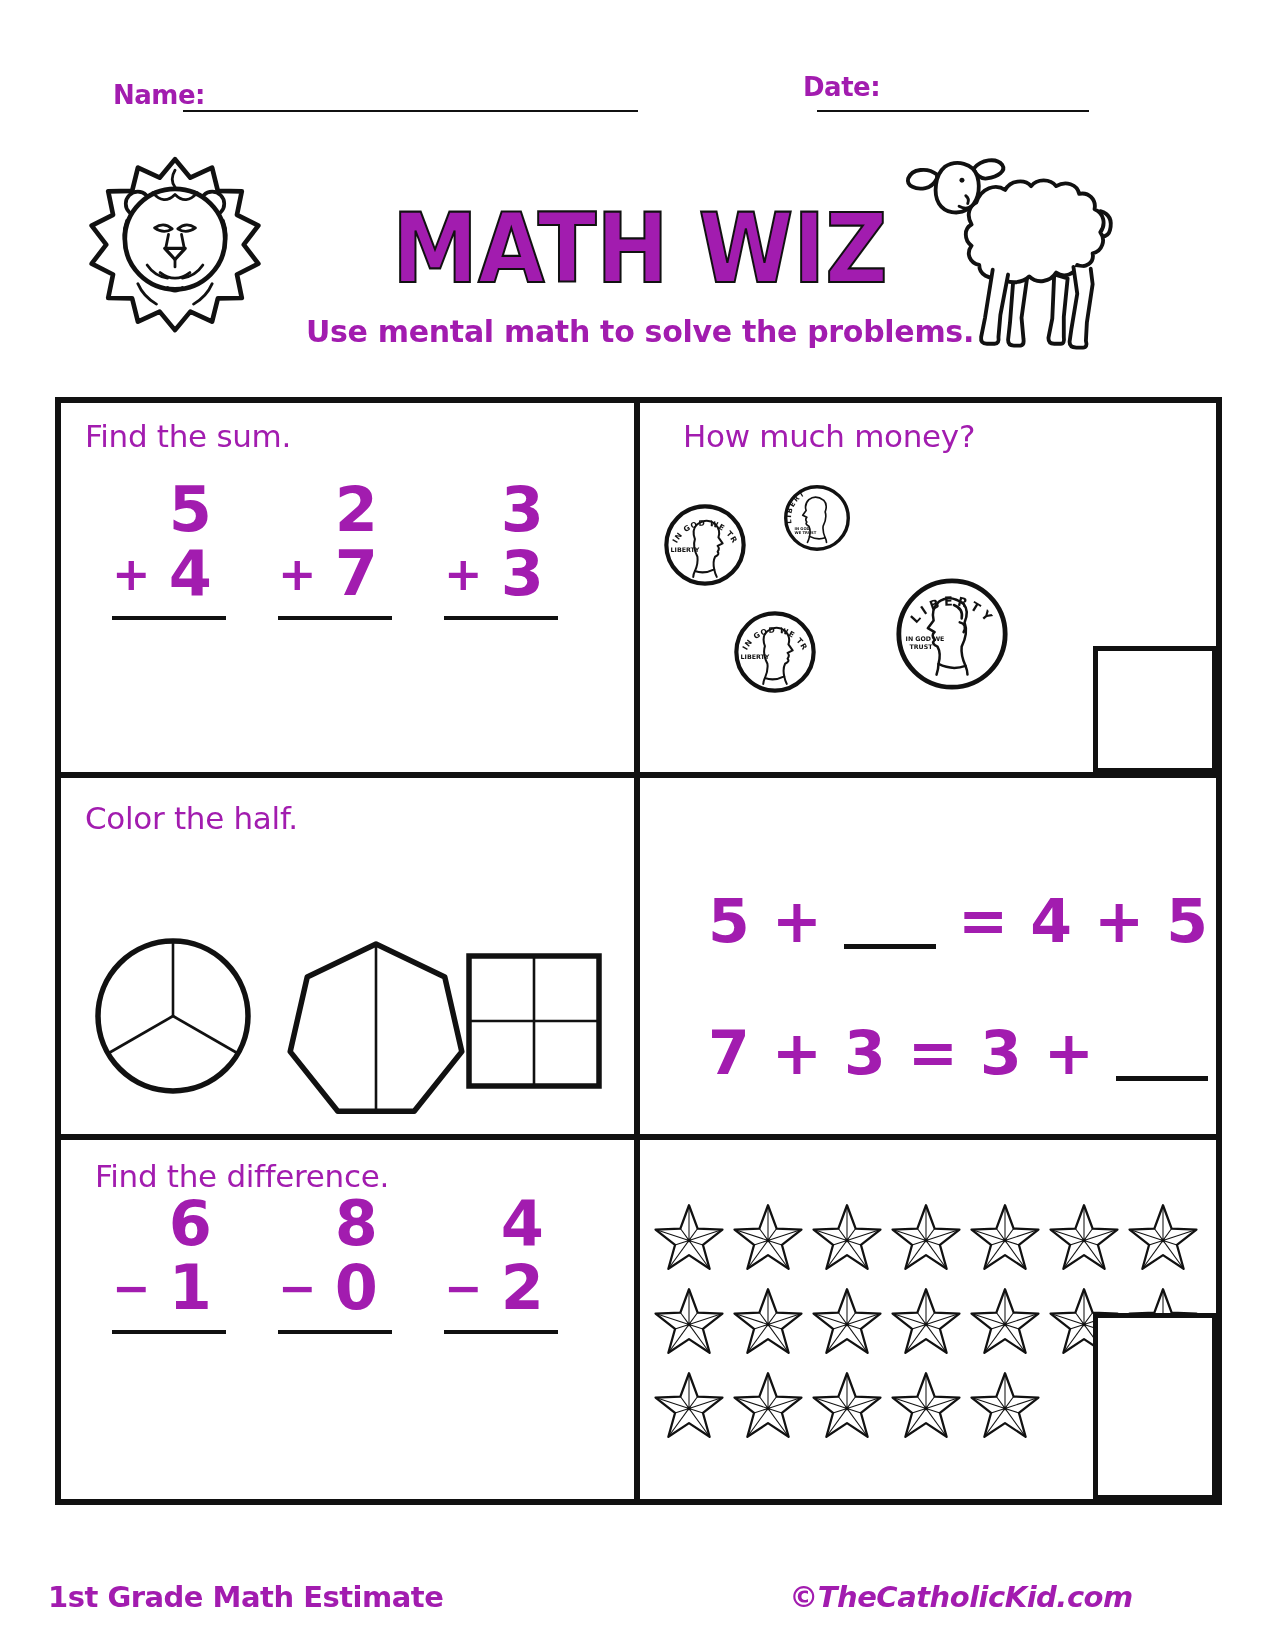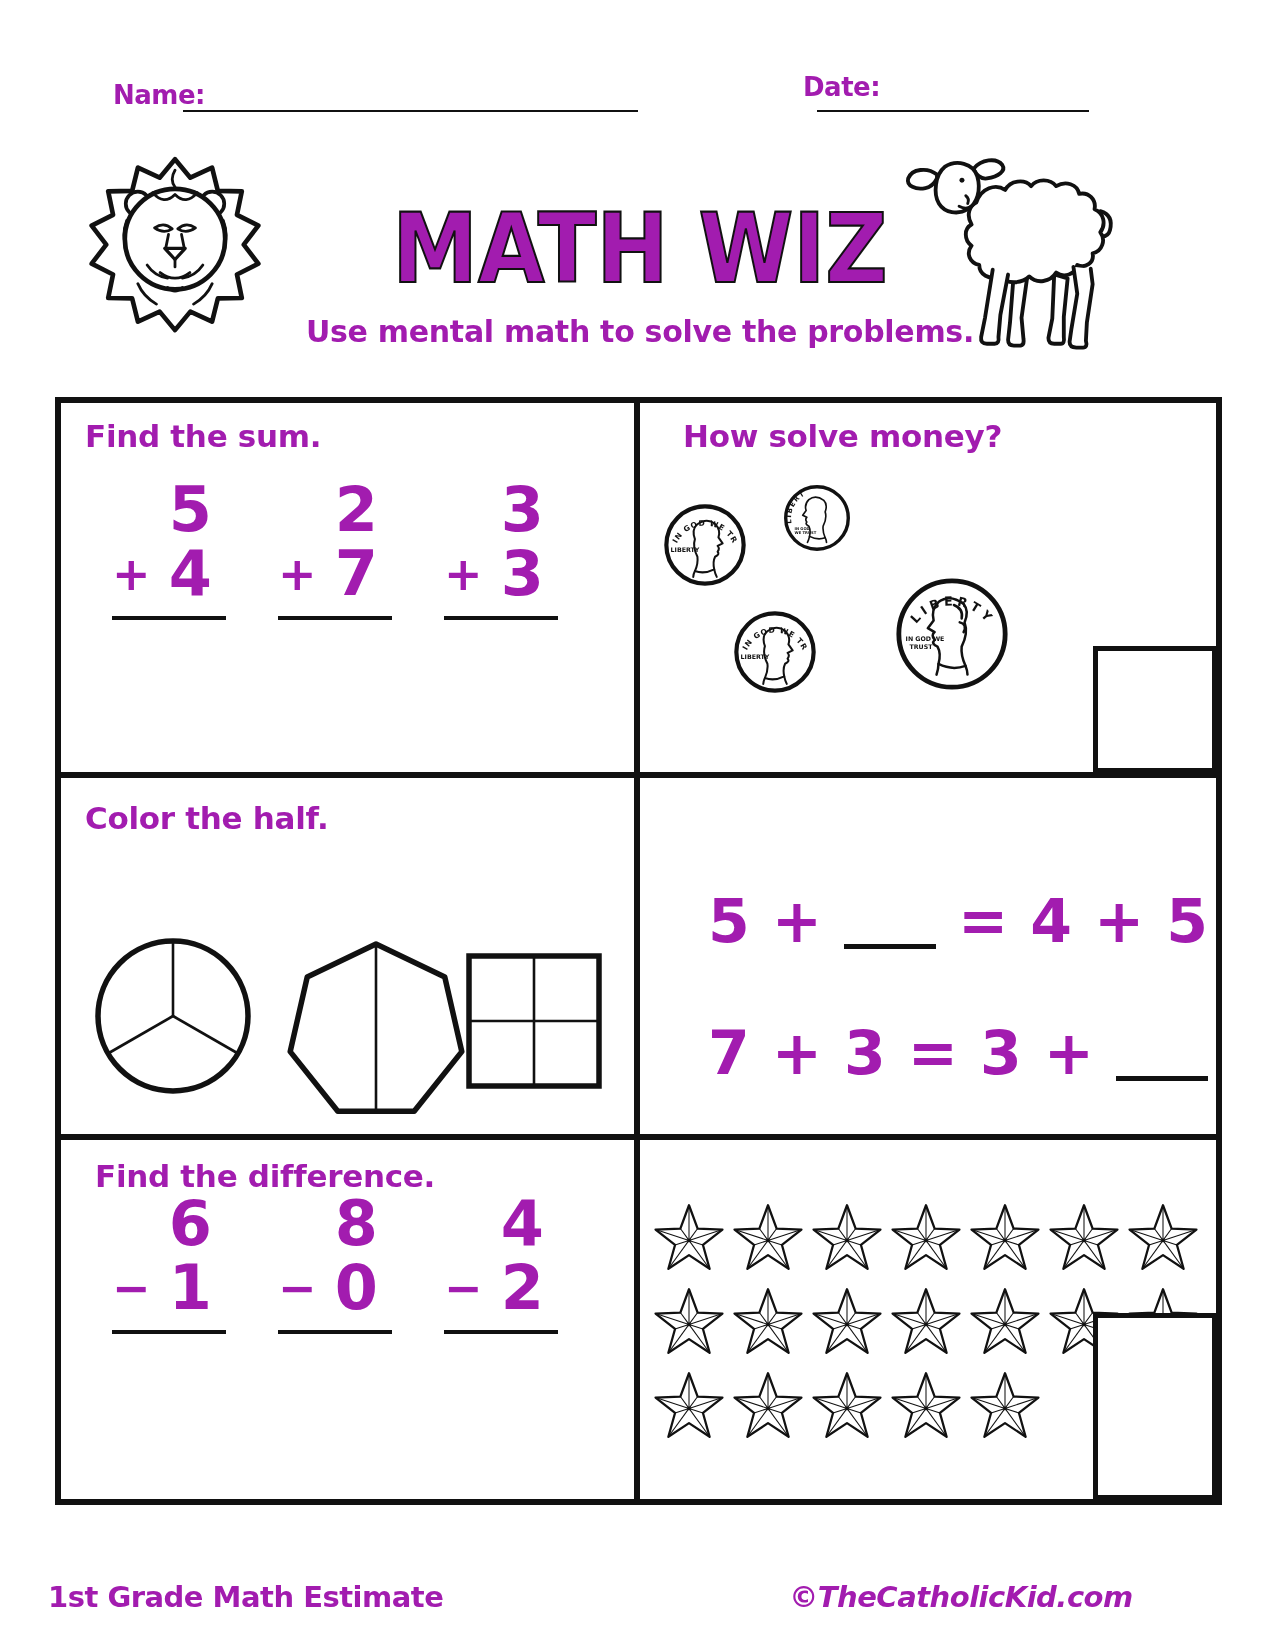--- a/index.html
+++ b/index.html
@@ -11,21 +11,21 @@
   .write-line{border-bottom:2.5px solid #111;height:26px;}
   
   .title-wrap{left:310px;top:192px;width:660px;text-align:center;}
   .big-title{display:inline-block;font-size:86px;font-weight:900;letter-spacing:0px;
              transform:scaleY(1.12);transform-origin:top center;
              -webkit-text-stroke:2px #111;}
   .subtitle{left:160px;top:314px;width:960px;text-align:center;font-size:30px;font-weight:600;letter-spacing:-0.3px;}
   
   .grid-box{left:55px;top:397px;width:1167px;height:1108px;border:6px solid #111;box-sizing:border-box;}
   .gridline{background:#111;}
-  .cell-title{font-size:31px;font-weight:700;letter-spacing:-0.3px;}
+  .cell-title{font-size:31px;font-weight:400;letter-spacing:-0.3px;}
   .answer-box{border:5px solid #111;box-sizing:border-box;background:#fff;}
   
   .vprob-row{display:flex;gap:52px;}
   .vprob{width:114px;}
   .vtop{font-size:62px;line-height:64px;font-weight:600;text-align:right;padding-right:14px;}
   .vbot{display:flex;justify-content:space-between;align-items:center;font-size:62px;line-height:64px;font-weight:600;padding-right:14px;}
   .vbot span:first-child{font-size:46px;font-weight:700;}
   .vrule{border-bottom:4px solid #111;margin-top:10px;}
   
   .eq-row{display:flex;align-items:flex-end;gap:22px;}
@@ -116,21 +116,21 @@
       <div class="vprob">
         <div class="vtop">3</div>
         <div class="vbot">
           <span>+</span>
           <span>3</span>
         </div>
         <div class="vrule"></div>
       </div>
     </div>
 
-  <div class="abs cell-title" style="left:683px;top:418px;">How solve money?</div>
+  <div class="abs cell-title" style="left:683px;top:418px;">How much money?</div>
 
   <div class="abs" style="left:663px;top:503px;width:84px;height:84px;">
     <svg viewBox="0 0 100 100" width="84" height="84">
       <circle cx="50" cy="50" r="46" fill="#fff" stroke="#111" stroke-width="5"></circle>
       <path id="arc-p1" d="M15,52 A37,37 0 0 1 85,52" fill="none"></path>
       <text font-size="9" font-weight="700" fill="#111" letter-spacing="1"><textPath href="#arc-p1" startOffset="4">IN GOD WE TRUST</textPath></text>
       <text x="9" y="58" font-size="7.5" font-weight="700" fill="#111">LIBERTY</text>
       <g fill="none" stroke="#111" stroke-width="2.4" stroke-linecap="round" stroke-linejoin="round">
         <path d="M40,26 Q52,17 62,25 Q69,32 66,41 L71,48 L65,51 Q68,54 65,58 Q68,61 62,64 Q59,70 61,79 Q49,85 38,81 Q42,72 41,64 Q35,52 38,43 Q34,32 40,26"></path>
         <path d="M38,81 Q36,85 36,88 M61,79 Q62,84 64,88"></path>

